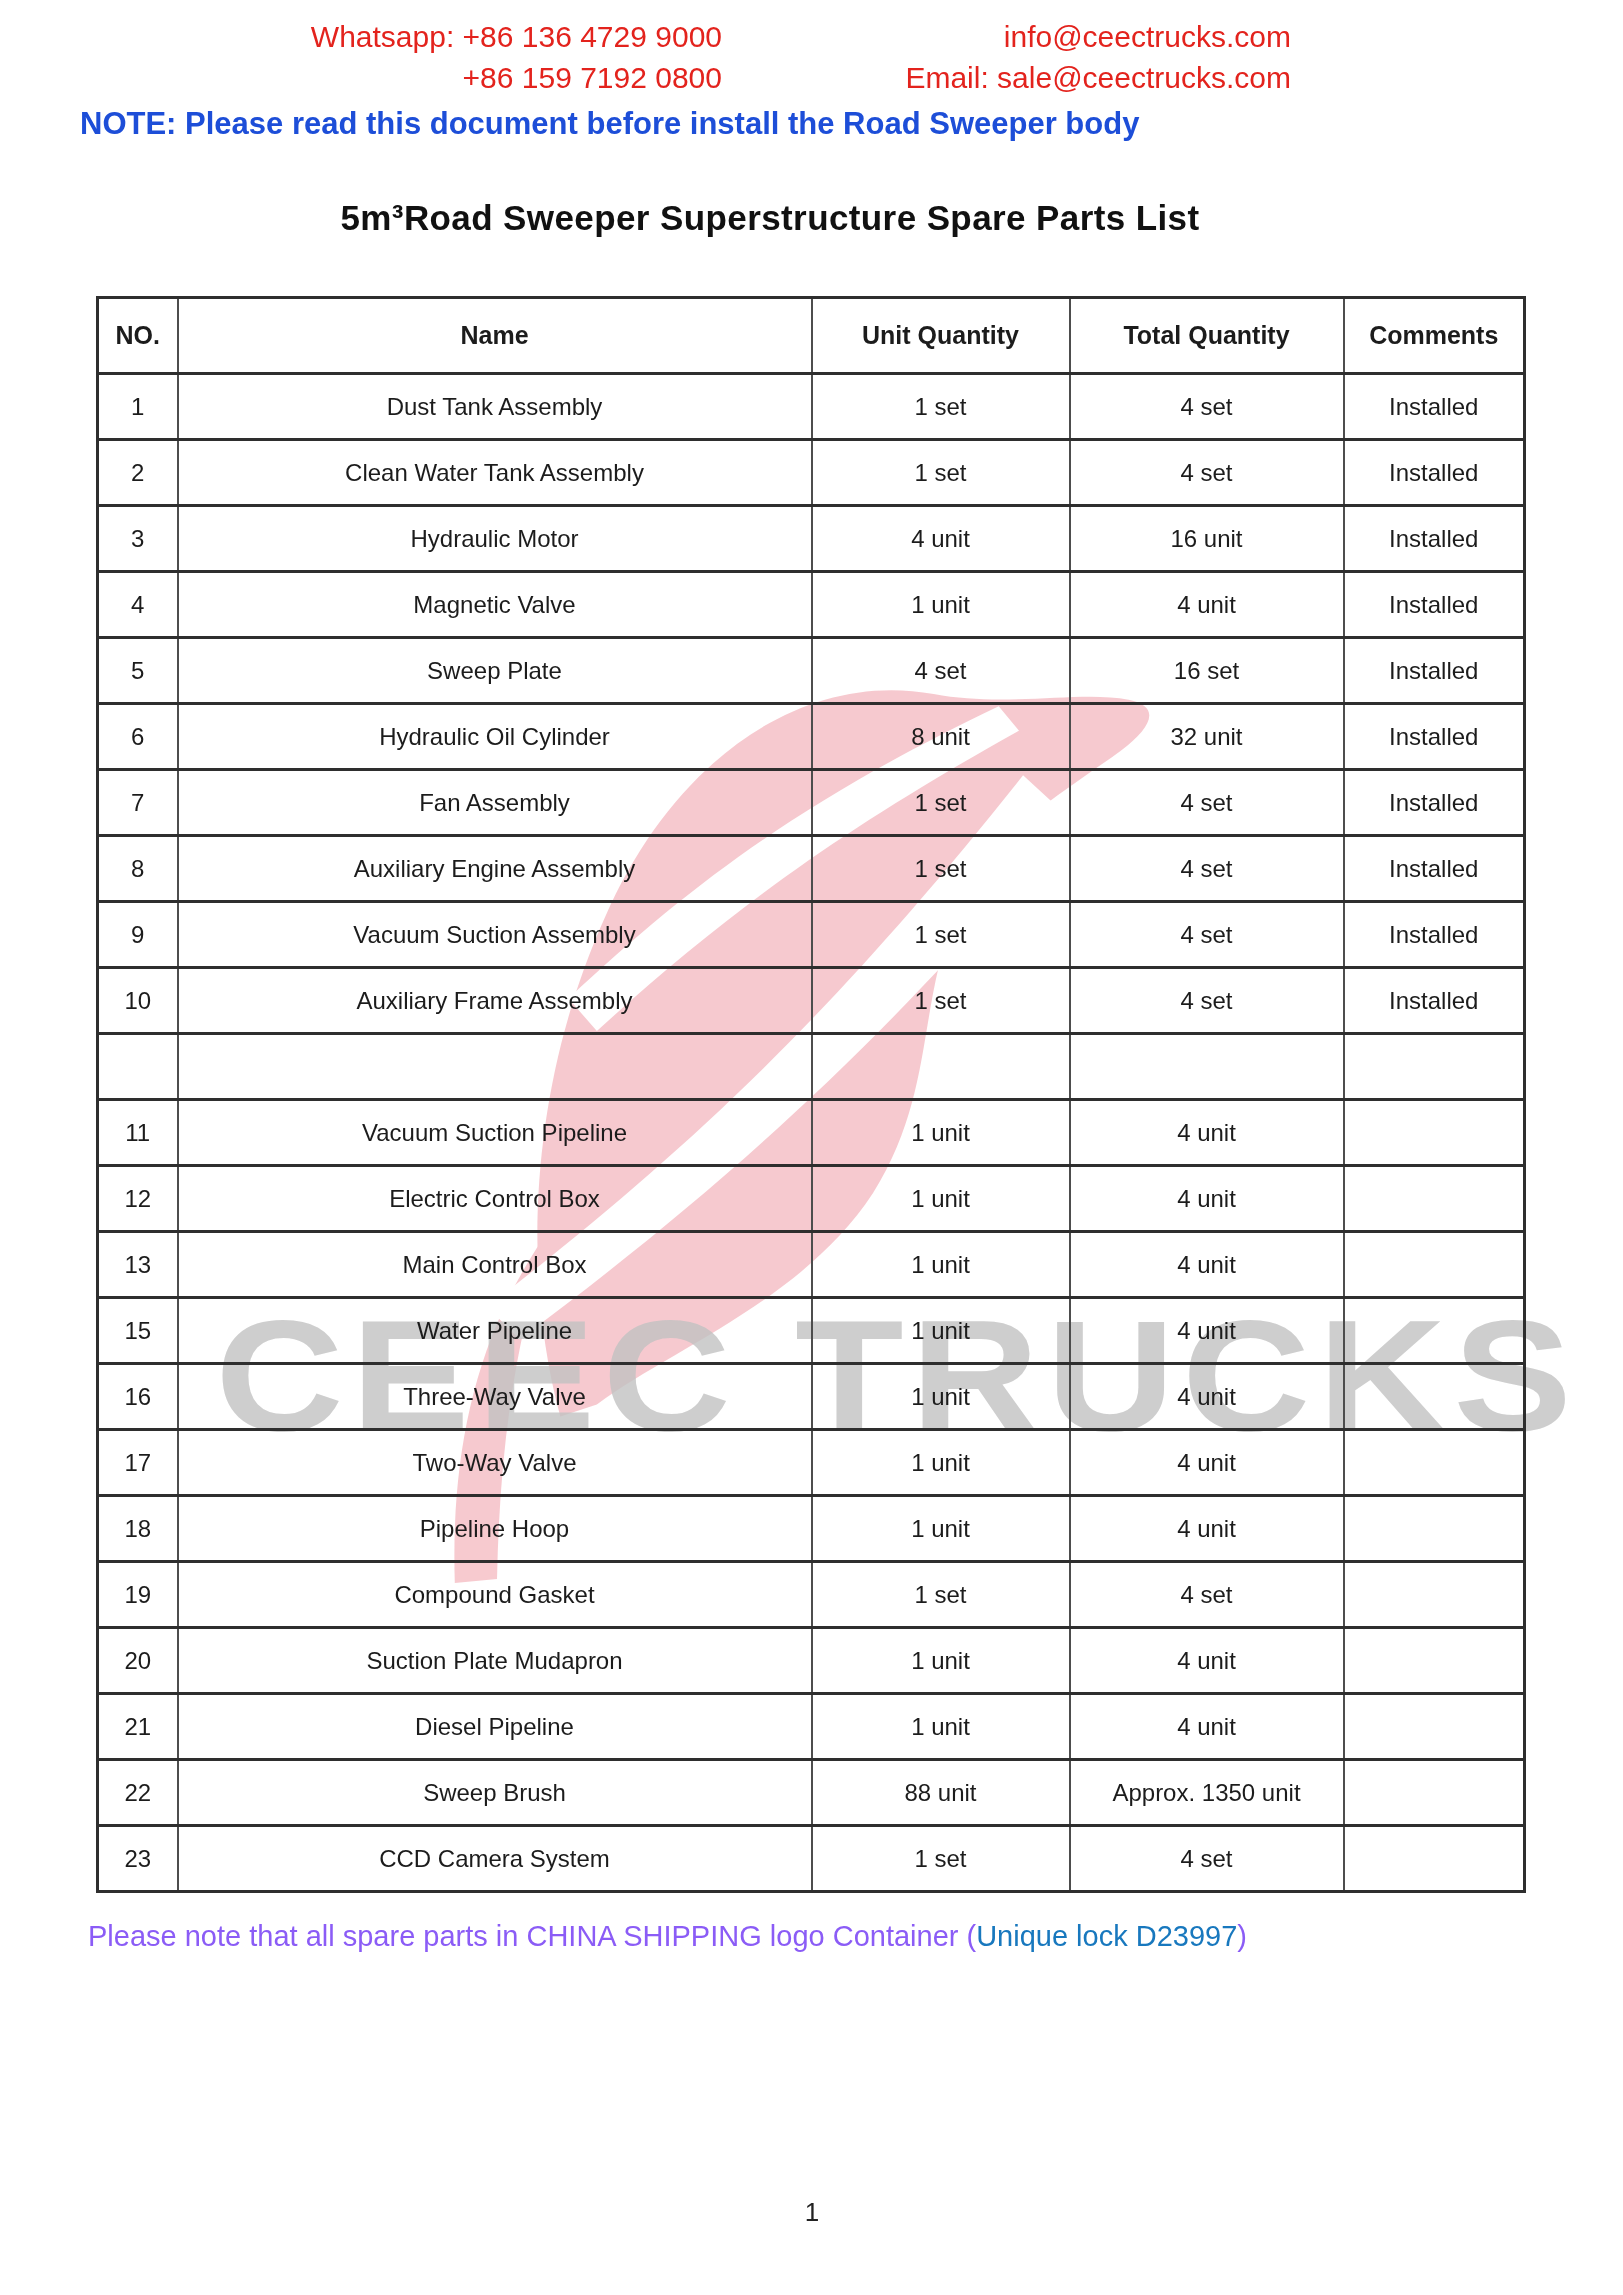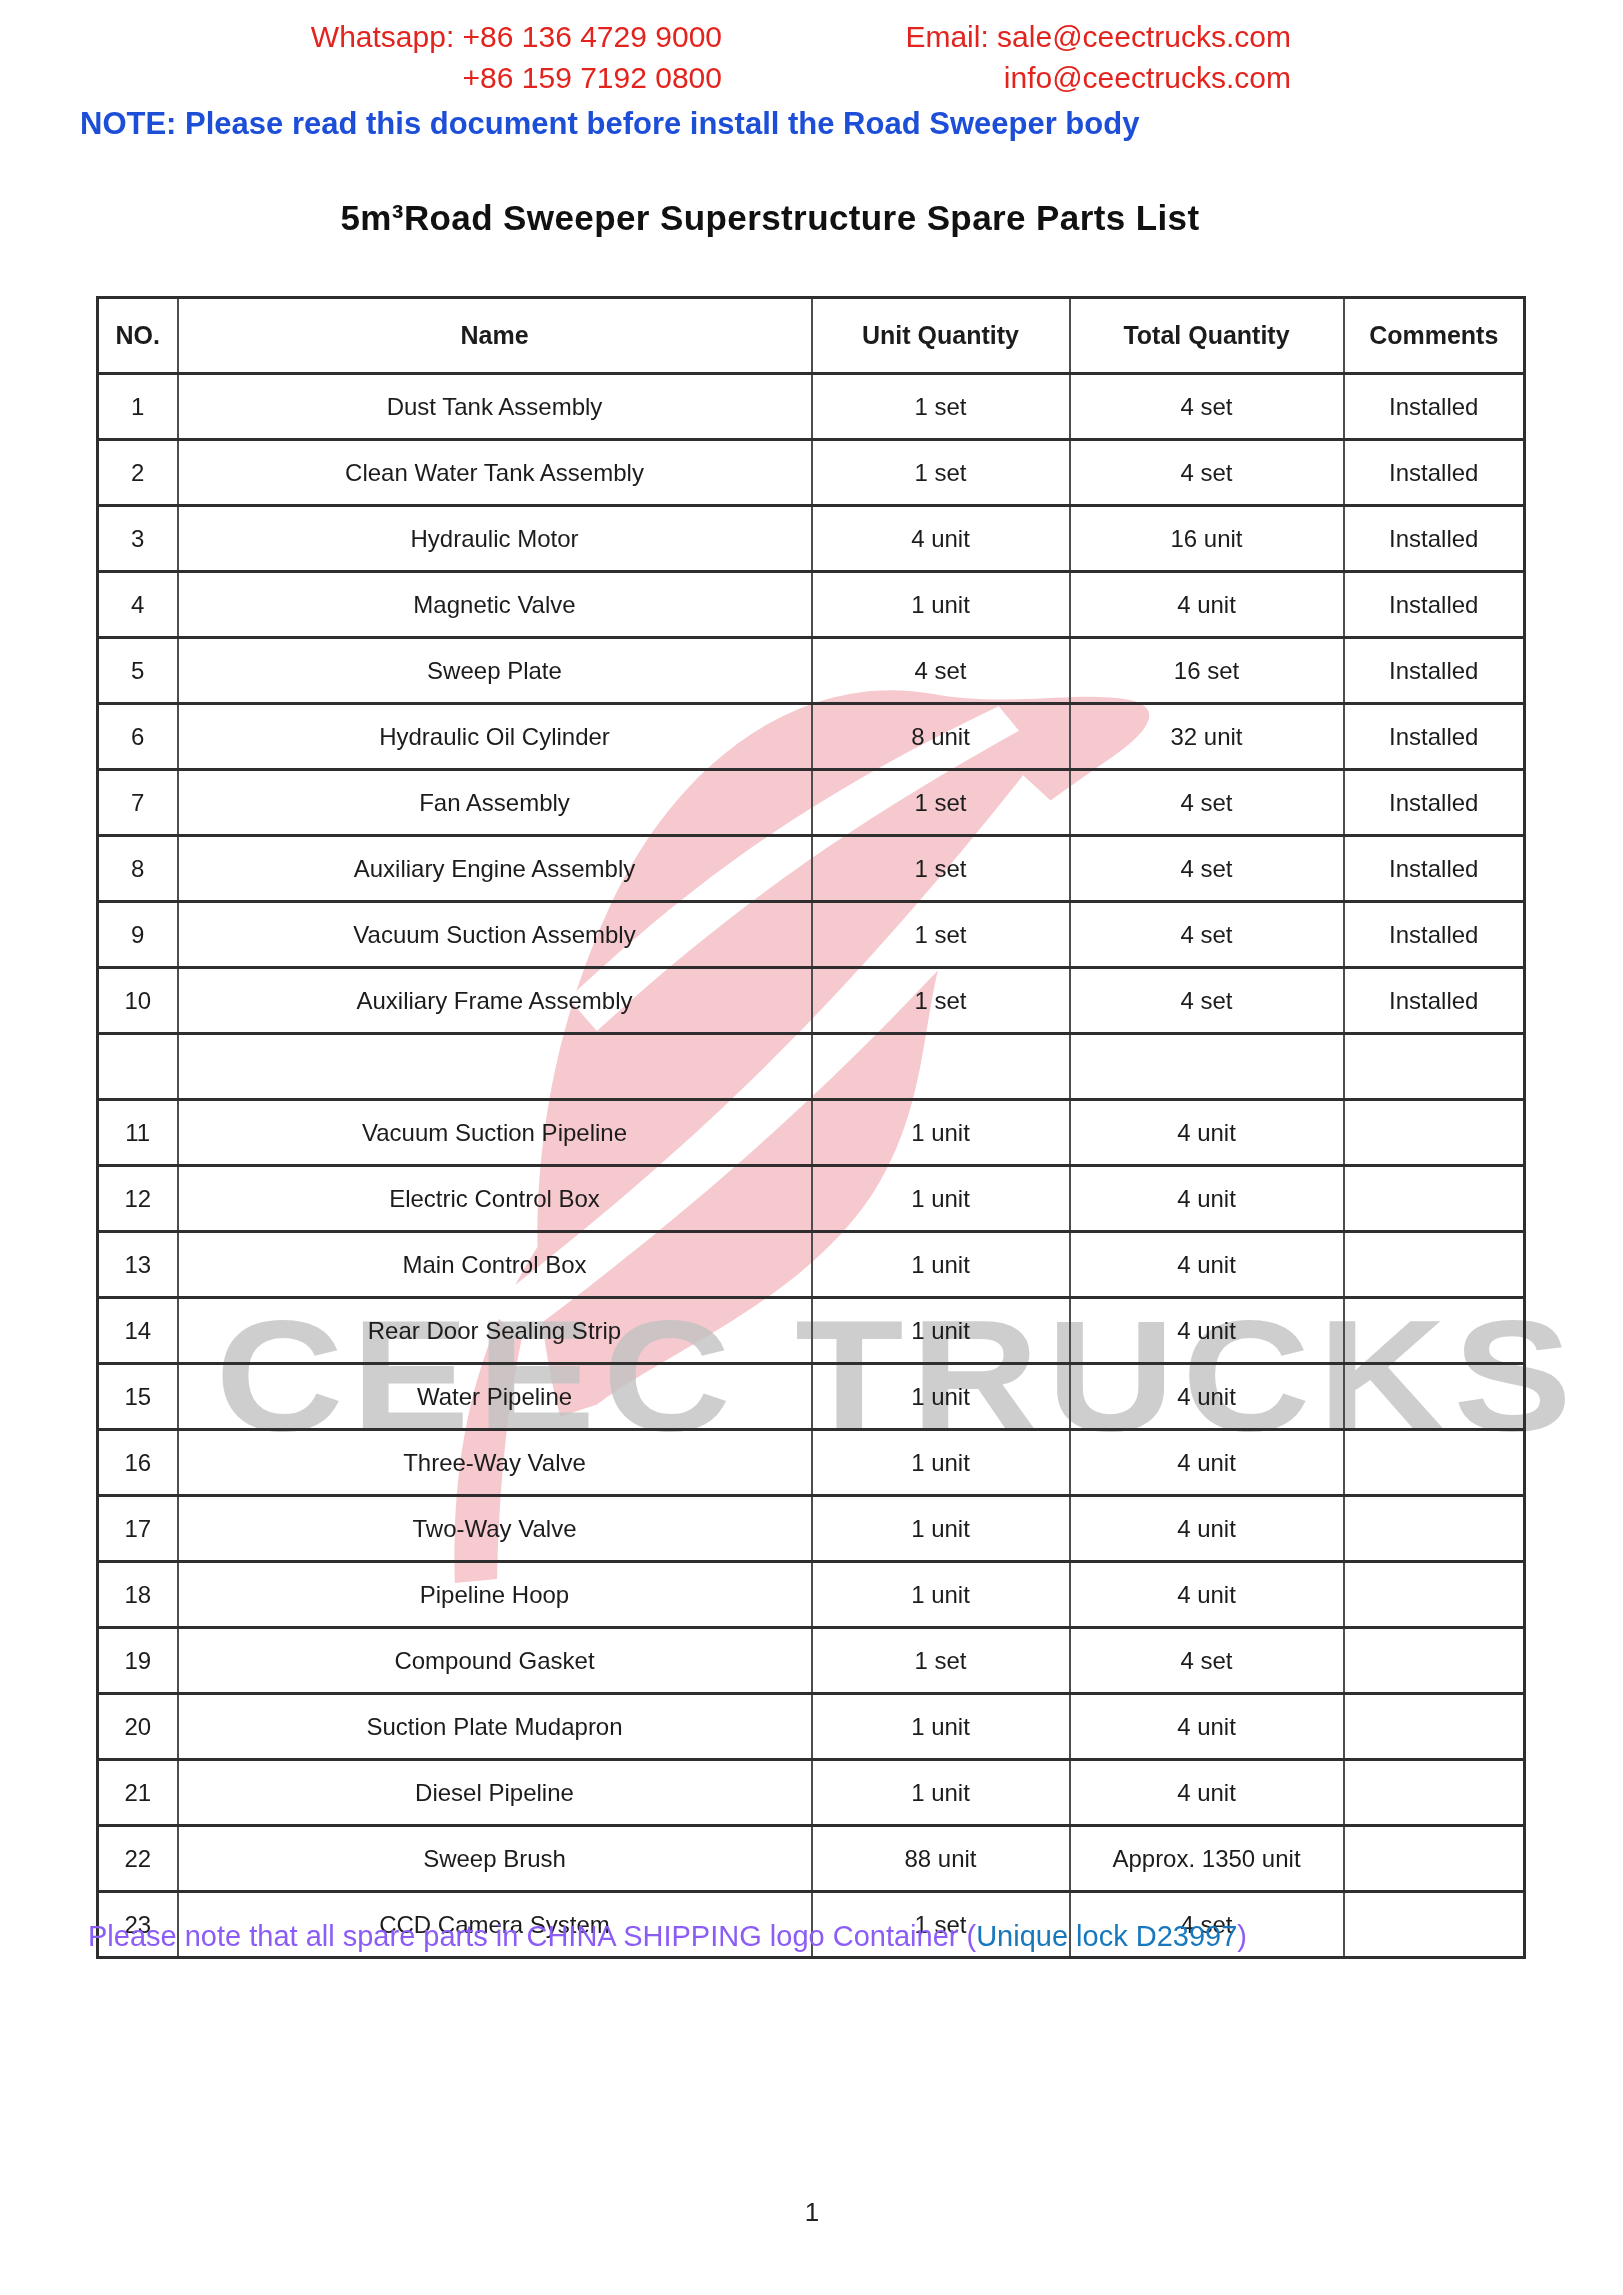--- a/index.html
+++ b/index.html
@@ -75,22 +75,22 @@
         C 1040 1020, 900 1120, 735 1270 Z"></path>
     </g>
     <text x="1105" y="1762" text-anchor="middle" font-family="Liberation Sans, sans-serif" font-weight="bold" font-size="195" letter-spacing="8" textLength="1680" lengthAdjust="spacingAndGlyphs" fill="#c2c2c2" opacity="0.8">CEEC TRUCKS</text>
   </svg>
 
   <div class="contact-whatsapp">
     <div>Whatsapp: +86 136 4729 9000</div>
     <div>+86 159 7192 0800</div>
   </div>
   <div class="contact-email">
+    <div>info@ceectrucks.com</div>
     <div>Email: sale@ceectrucks.com</div>
-    <div>info@ceectrucks.com</div>
   </div>
 
   <div class="note-line">NOTE: Please read this document before install the Road Sweeper body</div>
 
   <h1 class="doc-title">5m³Road Sweeper Superstructure Spare Parts List</h1>
 
   <table class="parts">
     <colgroup>
       <col style="width:80px">
       <col style="width:634px">
@@ -200,27 +200,20 @@
           <td></td>
         </tr>
         <tr>
           <td>13</td>
           <td>Main Control Box</td>
           <td>1 unit</td>
           <td>4 unit</td>
           <td></td>
         </tr>
         <tr>
-          <td>14</td>
-          <td>Rear Door Sealing Strip</td>
-          <td>1 unit</td>
-          <td>4 unit</td>
-          <td></td>
-        </tr>
-        <tr>
           <td>15</td>
           <td>Water Pipeline</td>
           <td>1 unit</td>
           <td>4 unit</td>
           <td></td>
         </tr>
         <tr>
           <td>16</td>
           <td>Three-Way Valve</td>
           <td>1 unit</td>

